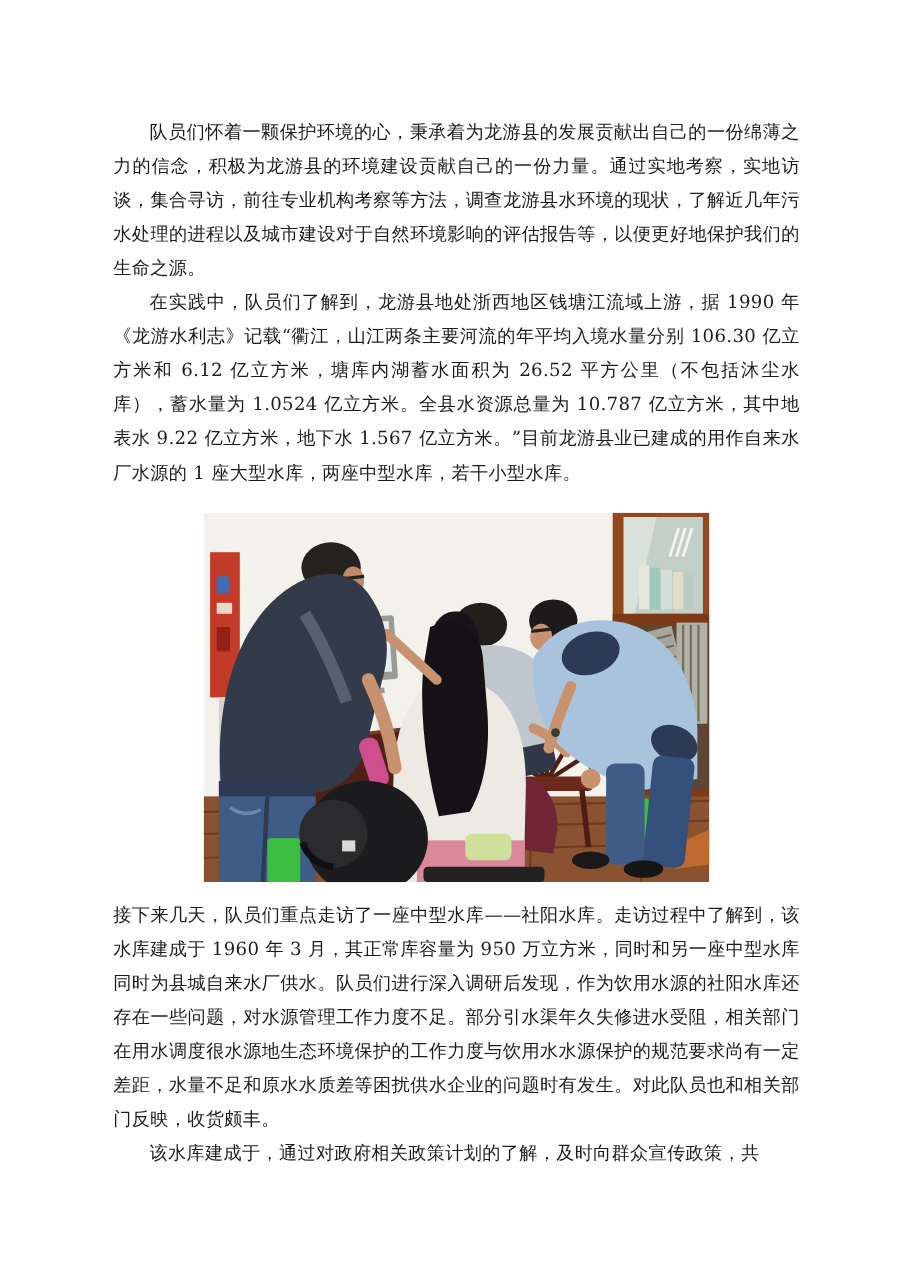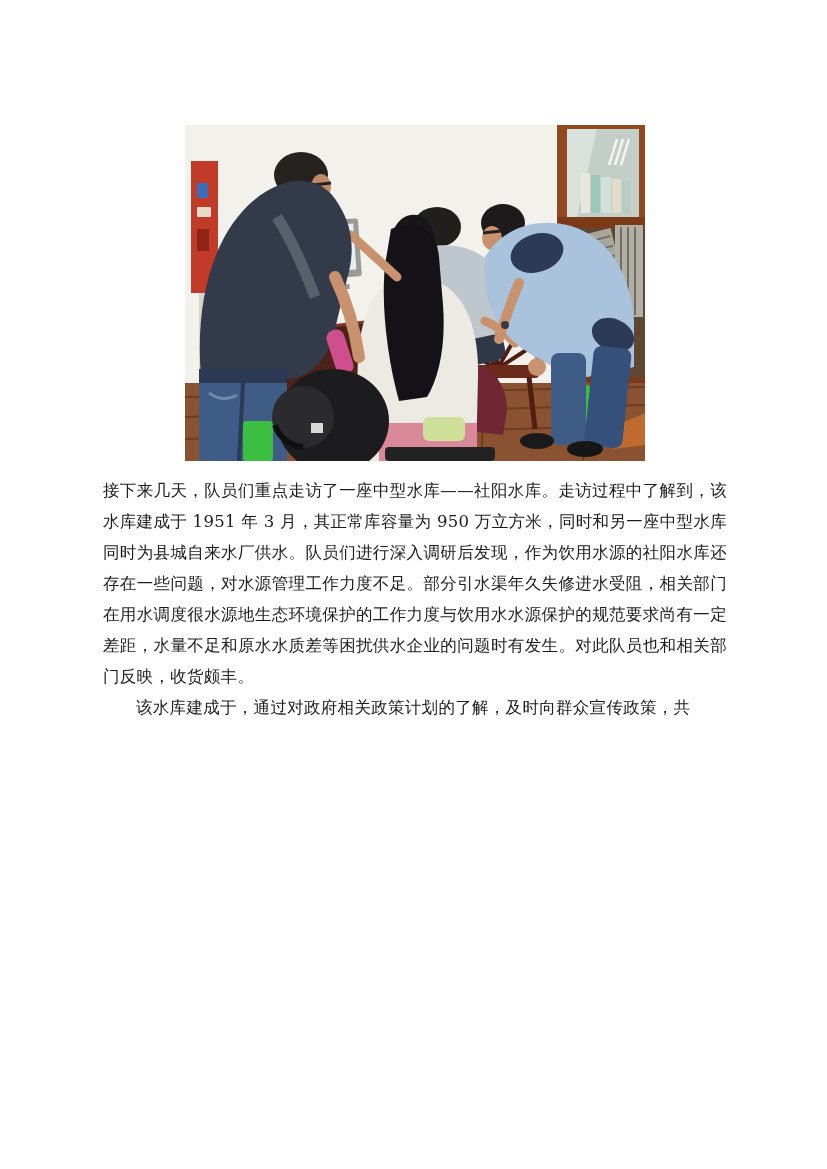--- a/index.html
+++ b/index.html
@@ -40,20 +40,22 @@
     overflow: hidden;
   }
   figure.photo svg { display: block; }
 </style>
 </head>
 <body>
 
 <div class="page">
   <div class="content">
 
+    <p class="para indent">队员们怀着一颗保护环境的心，秉承着为龙游县的发展贡献出自己的一份绵薄之力的信念，积极为龙游县的环境建设贡献自己的一份力量。通过实地考察，实地访谈，集合寻访，前往专业机构考察等方法，调查龙游县水环境的现状，了解近几年污水处理的进程以及城市建设对于自然环境影响的评估报告等，以便更好地保护我们的生命之源。</p>
+    <p class="para indent">在实践中，队员们了解到，龙游县地处浙西地区钱塘江流域上游，据 1990 年《龙游水利志》记载“衢江，山江两条主要河流的年平均入境水量分别 106.30 亿立方米和 6.12 亿立方米，塘库内湖蓄水面积为 26.52 平方公里（不包括沐尘水库），蓄水量为 1.0524 亿立方米。全县水资源总量为 10.787 亿立方米，其中地表水 9.22 亿立方米，地下水 1.567 亿立方米。”目前龙游县业已建成的用作自来水厂水源的 1 座大型水库，两座中型水库，若干小型水库。</p>
 
     <figure class="photo" aria-label="队员们聚集在办公室电脑显示器前向工作人员调研了解情况，左侧队员背着黑色背包，右侧为放有文件资料的木质书柜">
       <svg width="460" height="336" viewBox="0 0 460 336" xmlns="http://www.w3.org/2000/svg">
 
         <rect x="0" y="0" width="460" height="336" fill="#f3f1ec"></rect>
 
         <rect x="451" y="0" width="9" height="300" fill="#dfe8dc"></rect>
 
         <g>
           <rect x="6" y="36" width="27" height="132" fill="#c23b28"></rect>
@@ -213,17 +215,17 @@
           <ellipse cx="148" cy="296" rx="56" ry="52" fill="#1c1c1f"></ellipse>
           <g>
             <circle cx="118" cy="292" r="31" fill="#2b2b2e"></circle>
             <path d="M90 300 A32 32 0 0 0 118 322" stroke="#101012" stroke-width="6" fill="none"></path>
             <rect x="126" y="298" width="12" height="10" fill="#d8d8d4"></rect>
           </g>
         </g>
       </svg>
     </figure>
 
-    <p class="para">接下来几天，队员们重点走访了一座中型水库——社阳水库。走访过程中了解到，该水库建成于 1951 年 3 月，其正常库容量为 950 万立方米，同时和另一座中型水库同时为县城自来水厂供水。队员们进行深入调研后发现，作为饮用水源的社阳水库还存在一些问题，对水源管理工作力度不足。部分引水渠年久失修进水受阻，相关部门在用水调度很水源地生态环境保护的工作力度与饮用水水源保护的规范要求尚有一定差距，水量不足和原水水质差等困扰供水企业的问题时有发生。对此队员也和相关部门反映，收货颇丰。</p>
+    <p class="para">接下来几天，队员们重点走访了一座中型水库——社阳水库。走访过程中了解到，该水库建成于 1960 年 3 月，其正常库容量为 950 万立方米，同时和另一座中型水库同时为县城自来水厂供水。队员们进行深入调研后发现，作为饮用水源的社阳水库还存在一些问题，对水源管理工作力度不足。部分引水渠年久失修进水受阻，相关部门在用水调度很水源地生态环境保护的工作力度与饮用水水源保护的规范要求尚有一定差距，水量不足和原水水质差等困扰供水企业的问题时有发生。对此队员也和相关部门反映，收货颇丰。</p>
     <p class="para indent">该水库建成于，通过对政府相关政策计划的了解，及时向群众宣传政策，共</p>
 
   </div>
 </div>
 
 </body></html>

